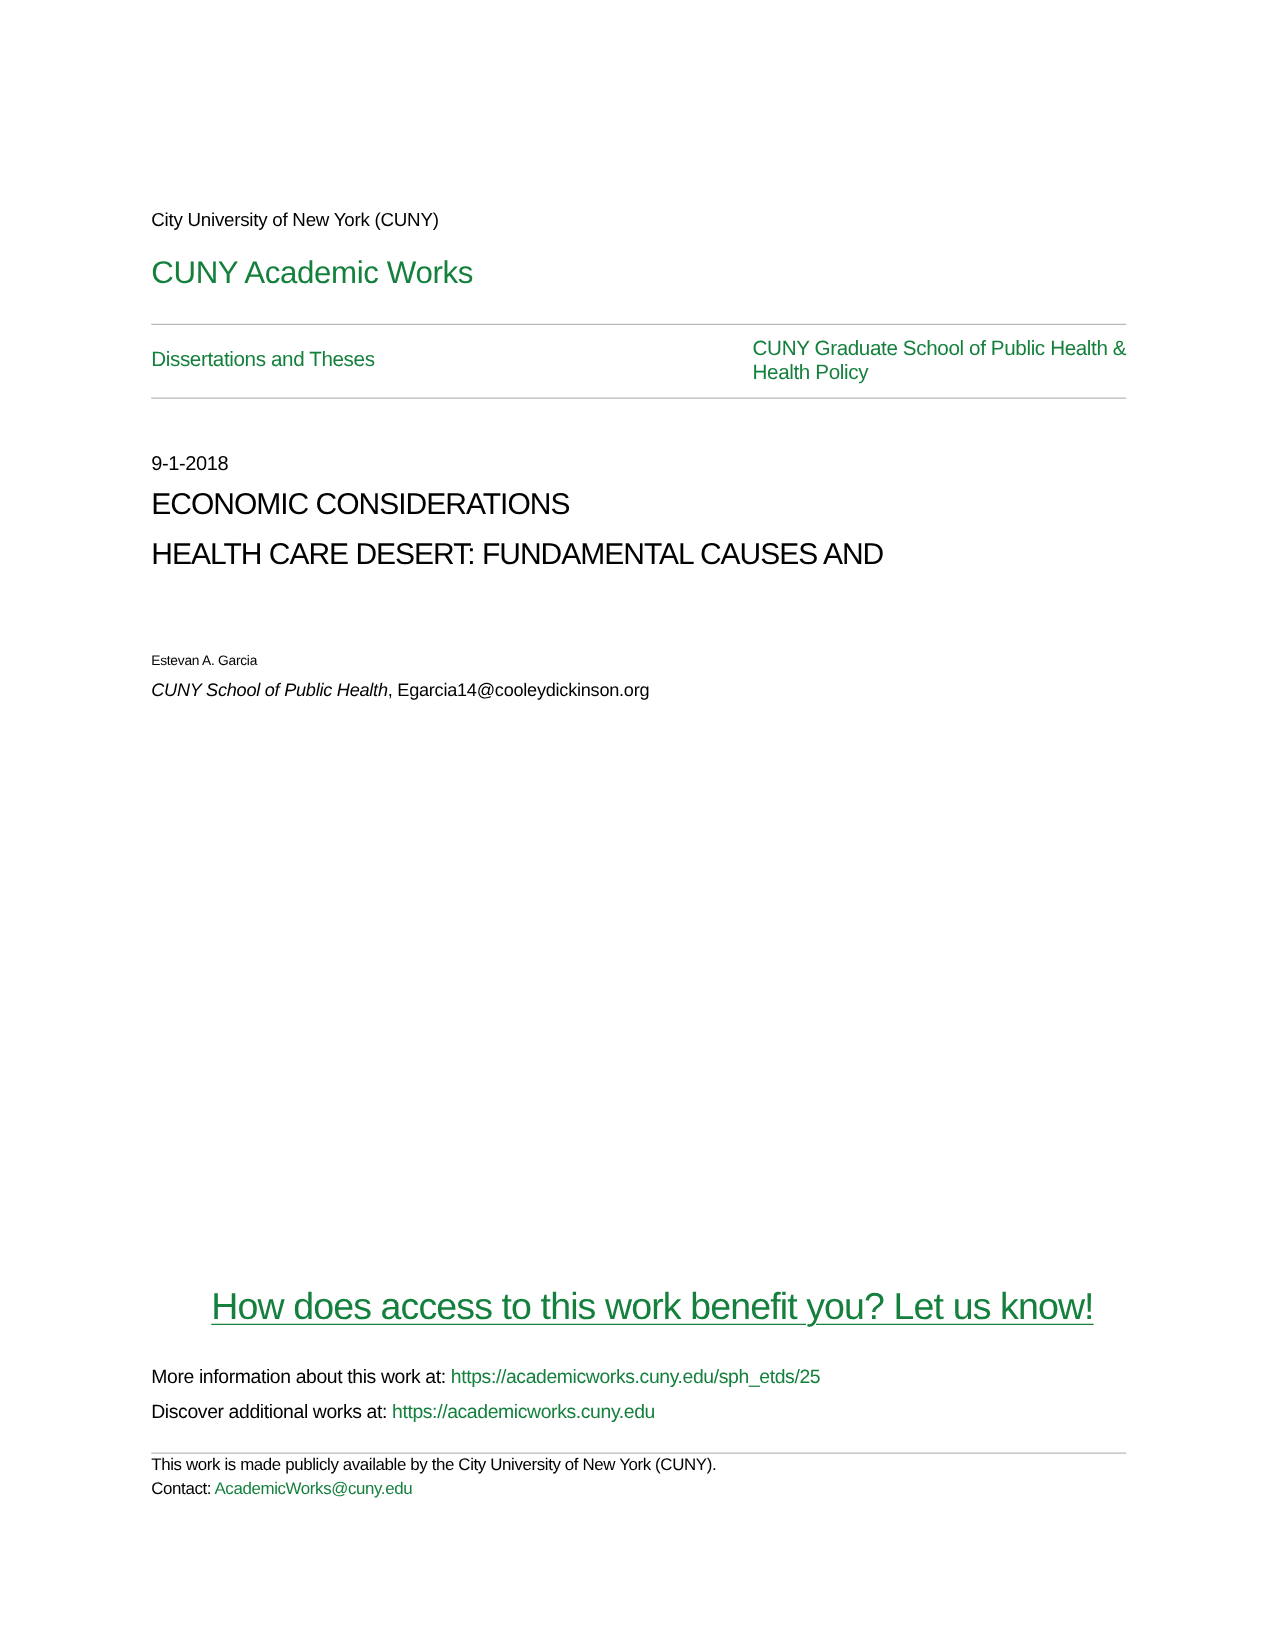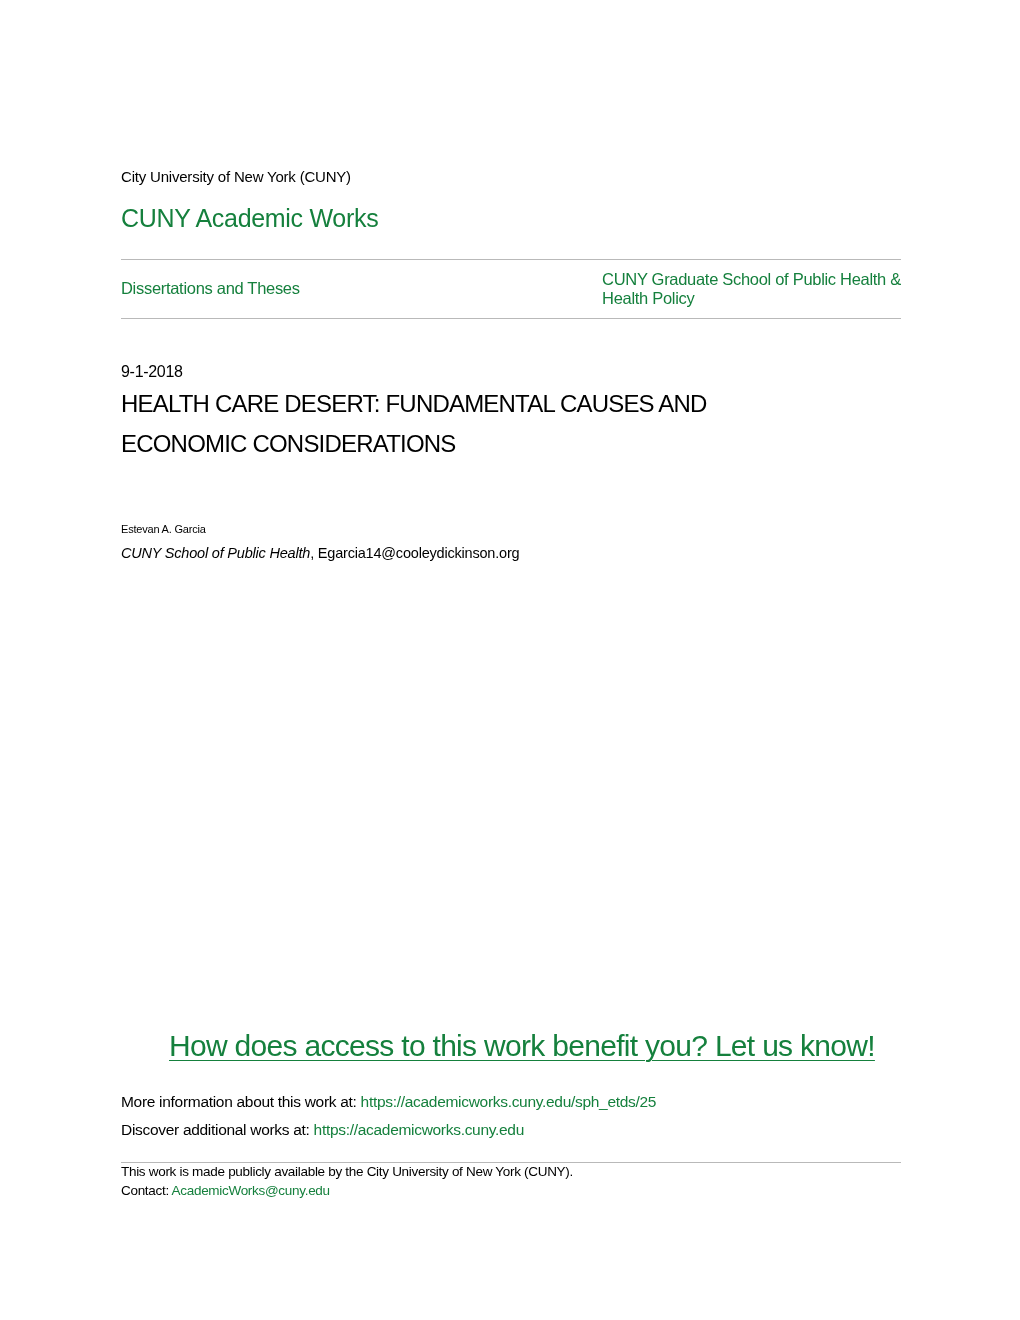--- a/index.html
+++ b/index.html
@@ -135,22 +135,22 @@
   <a class="abs dept link">
     <span>CUNY Graduate School of Public Health &amp;</span><br>
     <span>Health Policy</span>
   </a>
 
   <div class="abs rule r2"></div>
 
   <div class="abs date">9-1-2018</div>
 
   <div class="abs title">
+    <div>ECONOMIC CONSIDERATIONS</div>
     <div>HEALTH CARE DESERT: FUNDAMENTAL CAUSES AND</div>
-    <div>ECONOMIC CONSIDERATIONS</div>
   </div>
 
   <div class="abs author">Estevan A. Garcia</div>
   <div class="abs affil">
     <em>CUNY School of Public Health</em><span>, </span><span>Egarcia14@cooleydickinson.org</span>
   </div>
 
   <a class="abs feedback link">How does access to this work benefit you? Let us know!</a>
 
   <div class="abs info i1">

